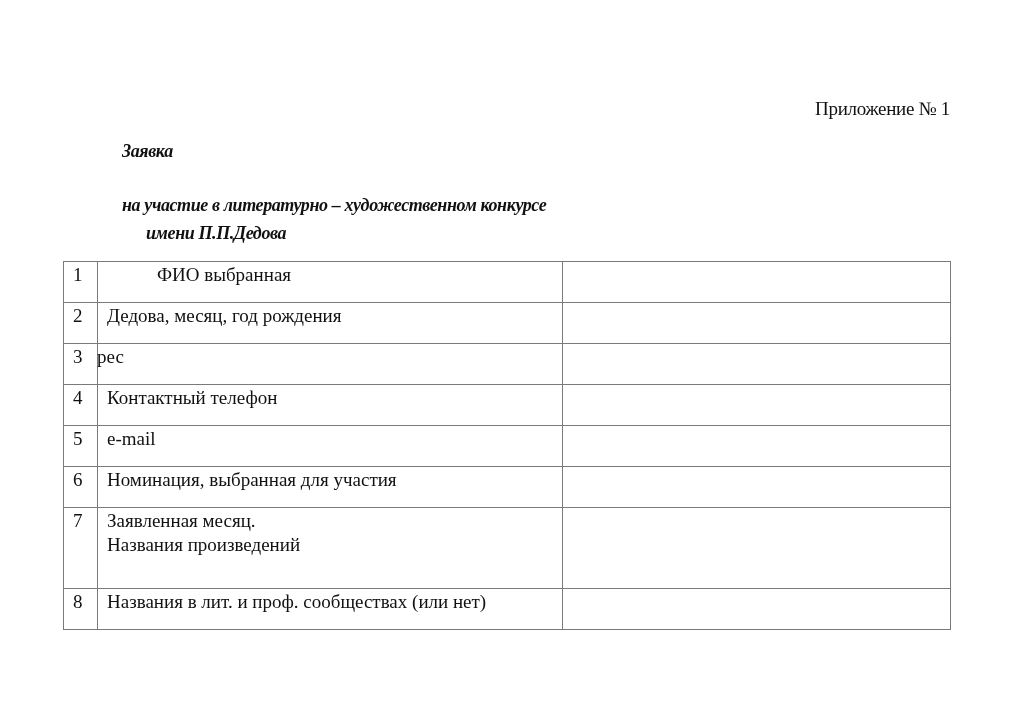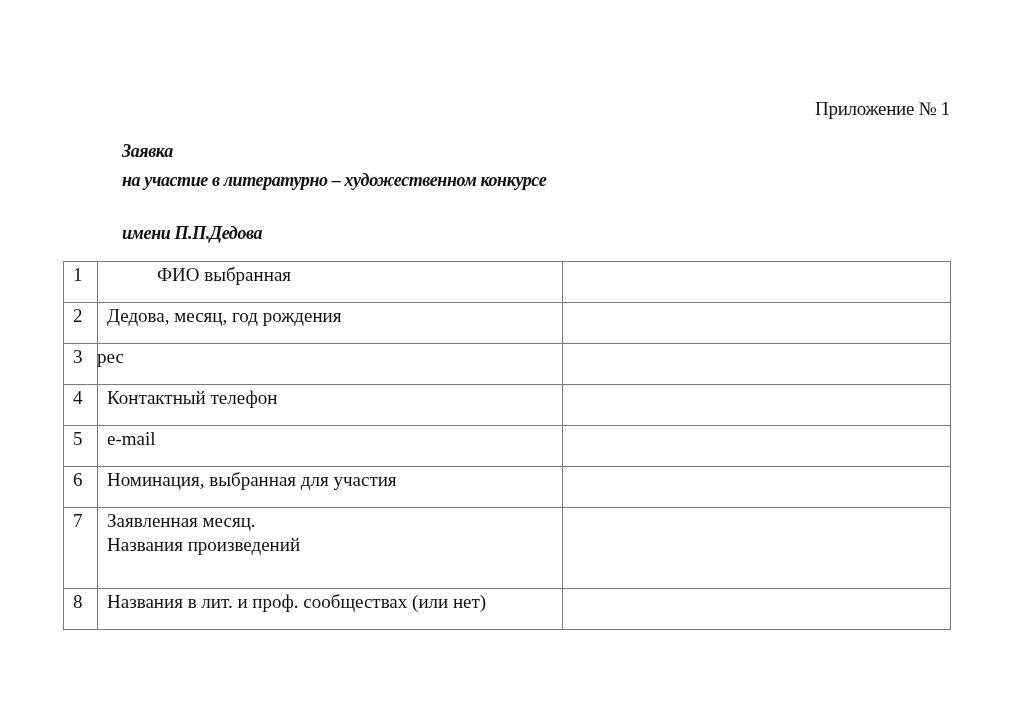--- a/index.html
+++ b/index.html
@@ -8,22 +8,22 @@
     font-family: "Liberation Serif", "DejaVu Serif", serif; color: #111;
   }
   .appendix {
     position: absolute; right: 74px; top: 98px; font-size: 19px; letter-spacing: -0.3px;
   }
   .title-line {
     position: absolute; left: 122px; font-size: 18px; font-weight: bold; font-style: italic;
     letter-spacing: -0.4px;
   }
   .t1 { top: 141px; }
-  .t2 { top: 170px; font-style: italic; }
-  .t3 { top: 223px; }
+  .t2 { top: 195px; font-style: italic; }
+  .t3 { top: 223px; margin-left: 24px; }
   table.form {
     position: absolute; left: 63px; top: 261px; width: 888px; border-collapse: collapse;
     font-size: 19px;
   }
   table.form td {
     border: 1.5px solid #7a7a7a; vertical-align: top; padding: 0; height: 40px;
   }
   td.num { width: 34px; text-align: left; padding-left: 9px !important; box-sizing: border-box; line-height: 24px; padding-top: 1px !important; }
   td.label { width: 465px; line-height: 24px; padding-top: 1px !important; padding-left: 9px !important; box-sizing: border-box; }
   td.value { }

